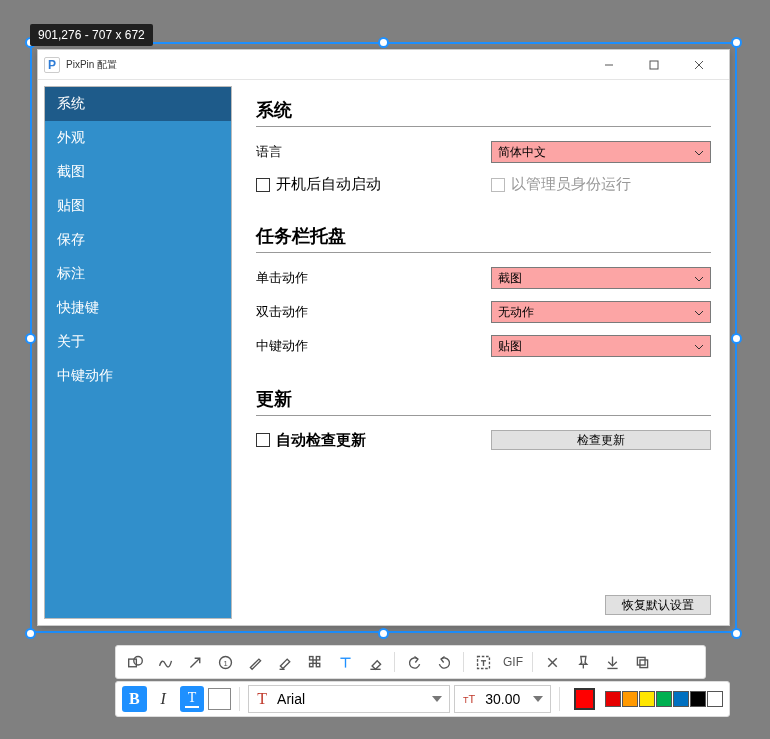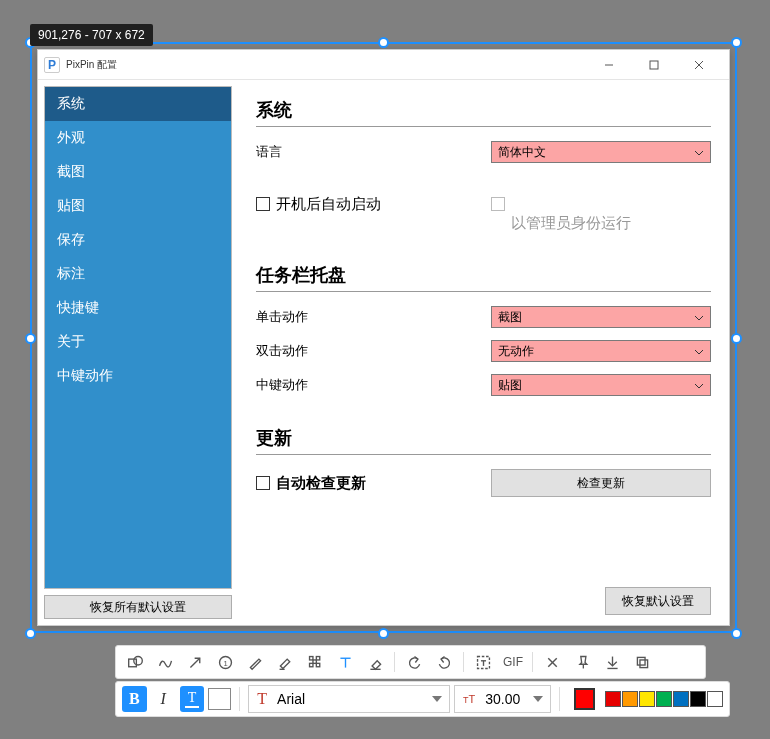--- a/index.html
+++ b/index.html
@@ -168,24 +168,24 @@
   .select .chev svg { width: 10px; height: 6px; stroke:#333; fill:none; }
 
   .checkrow { display: flex; align-items: center; gap: 6px; }
   .checkbox {
     width: 14px; height: 14px;
     border: 1px solid #333;
     background: #fff;
   }
   .checkbox.disabled { border-color: #bbb; }
   .check-label { font-size: 15px; }
-  .check-label.disabled { color: #999; margin-top: 39px; }
+  .check-label.disabled { color: #999; }
 
   .btn {
-    height: 28px;
+    height: 20px;
     border: 1px solid #adadad;
     background: #e1e1e1;
     font-size: 12px;
     display: flex;
     align-items: center;
     justify-content: center;
     padding: 0 16px;
   }
 
   .restore-default-btn {
@@ -336,21 +336,20 @@
         <div class="nav-item selected">系统</div>
         <div class="nav-item">外观</div>
         <div class="nav-item">截图</div>
         <div class="nav-item">贴图</div>
         <div class="nav-item">保存</div>
         <div class="nav-item">标注</div>
         <div class="nav-item">快捷键</div>
         <div class="nav-item">关于</div>
         <div class="nav-item">中键动作</div>
       </div>
-      <div class="restore-all-btn">恢复所有默认设置</div>
     </div>
 
     <div class="main">
       <div class="section-title">系统</div>
       <div class="hr"></div>
 
       <div class="row">
         <div class="label">语言</div>
         <div class="select">
           <span>简体中文</span>

